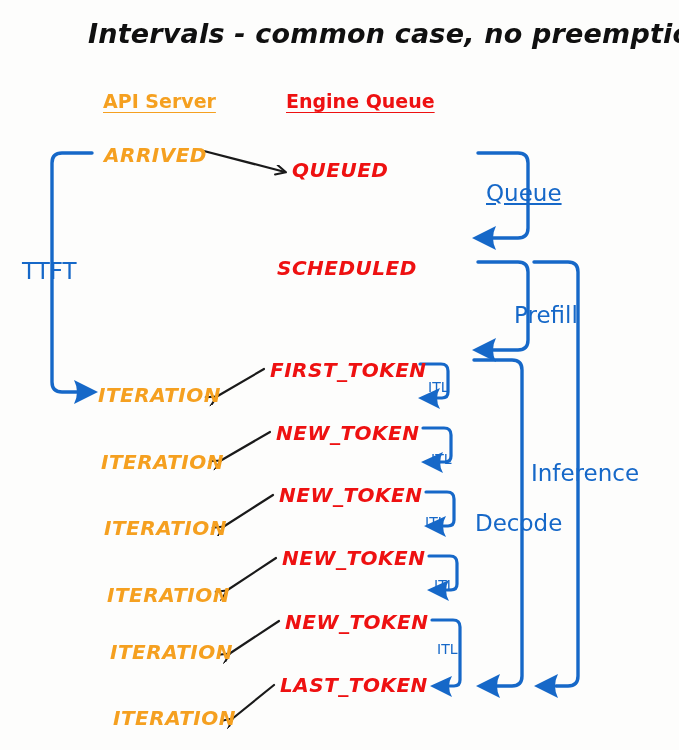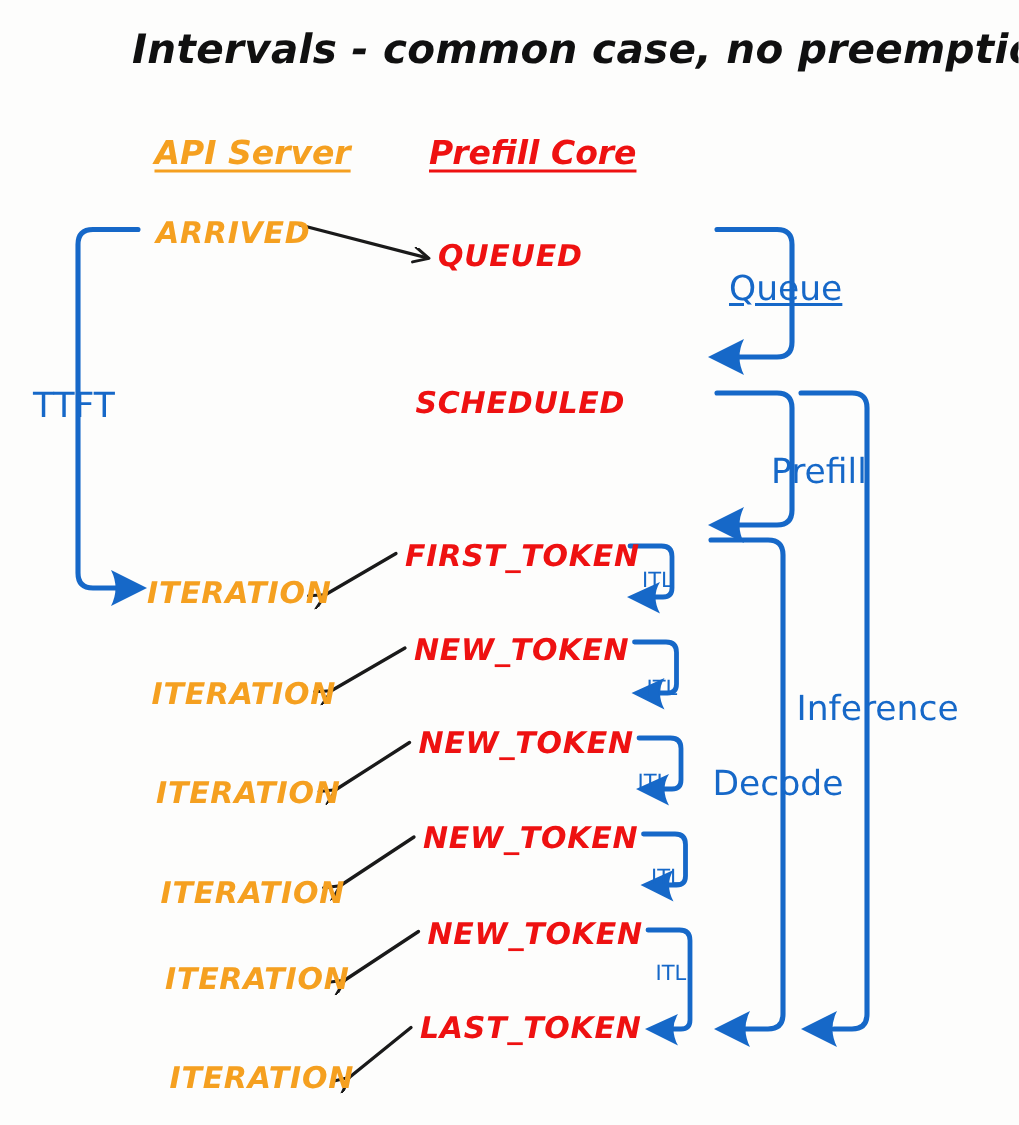--- a/index.html
+++ b/index.html
@@ -17,22 +17,22 @@
 
   .title{
     font-family:"DejaVu Sans", sans-serif;
     font-weight:bold;font-style:italic;
     font-size:27px;color:#101010;
     letter-spacing:.2px;
   }
 
   .hdr{
     font-family:"DejaVu Sans", sans-serif;
-    font-style:italic;font-weight:bold;
-    font-size:22px;
+    font-weight:bold;
+    font-size:19px;
     text-decoration:underline;
     text-underline-offset:4px;
   }
   .hdr.api{color:#f5a020;}
   .hdr.engine{color:#ee1111;}
 
   .state{
     font-family:"DejaVu Sans", sans-serif;
     font-style:italic;font-weight:bold;
     font-size:20px;
@@ -118,21 +118,21 @@
     </g>
     <g>
       <path d="M432,620 L453,620 Q460,620 460,627 L460,680 Q460,686 454,686 L449,686" fill="none" stroke="#1668c8" stroke-width="3.2" stroke-linecap="round" stroke-linejoin="round"></path>
       <path d="M452,676 L430,686 L452,697 Q446,686 452,676 Z" fill="#1668c8"></path>
     </g>
   </svg>
 
   <div class="txt title" style="left:88px;top:20px;">Intervals - common case, no preemptions</div>
 
   <div class="txt hdr api" style="left:103px;top:92px;">API Server</div>
-  <div class="txt hdr engine" style="left:286px;top:92px;">Prefill Core</div>
+  <div class="txt hdr engine" style="left:286px;top:92px;">Engine Queue</div>
 
   <div class="txt state orange" style="left:104px;top:145px;">ARRIVED</div>
   <div class="txt state orange" style="left:98px;top:385px;">ITERATION</div>
   <div class="txt state orange" style="left:101px;top:452px;">ITERATION</div>
   <div class="txt state orange" style="left:104px;top:518px;">ITERATION</div>
   <div class="txt state orange" style="left:107px;top:585px;">ITERATION</div>
   <div class="txt state orange" style="left:110px;top:642px;">ITERATION</div>
   <div class="txt state orange" style="left:113px;top:708px;">ITERATION</div>
 
   <div class="txt state red" style="left:292px;top:160px;">QUEUED</div>

